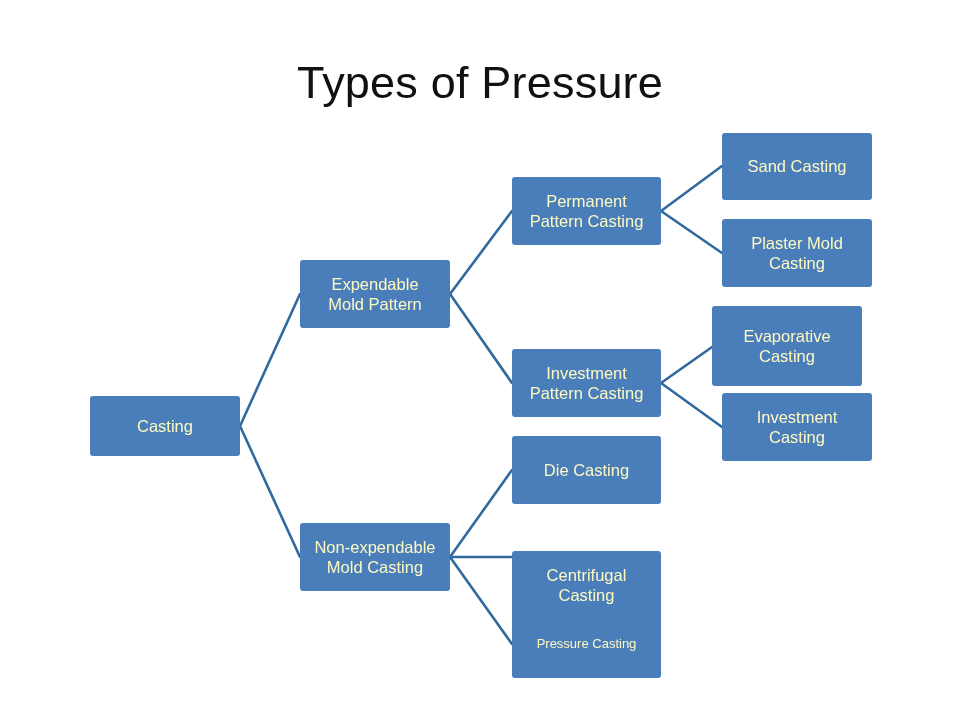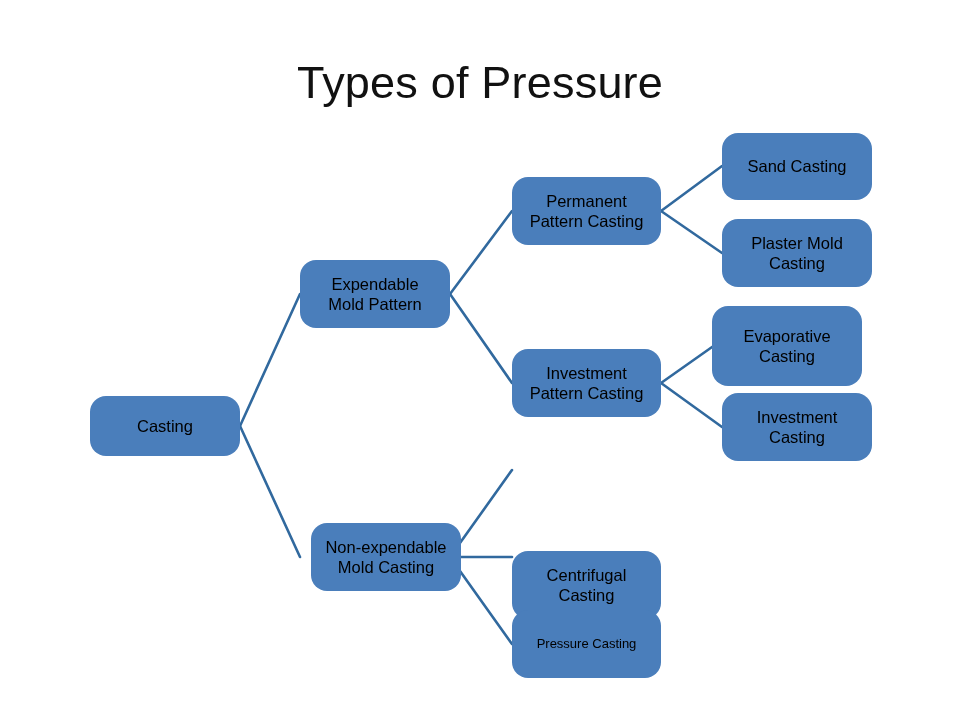--- a/index.html
+++ b/index.html
@@ -36,26 +36,26 @@
     left: 0;
     top: 0;
     width: 960px;
     height: 720px;
     pointer-events: none;
   }
   .node {
     position: absolute;
     box-sizing: border-box;
     background: #4a7ebb;
-    border-radius: 16px;
+    border-radius: 3px;
     display: flex;
     align-items: center;
     justify-content: center;
     text-align: center;
-    color: #000000;
+    color: #fef9c3;
     font-size: 16.5px;
     font-weight: 400;
     line-height: 1.22;
     padding: 2px 6px;
     z-index: 2;
   }
   .node .label {
     display: block;
     white-space: pre-line;
   }
@@ -97,35 +97,38 @@
 
   <div class="node" style="left:90px; top:396px; width:150px; height:60px;">
     <span class="label">Casting</span>
   </div>
 
   <div class="node" style="left:300px; top:260px; width:150px; height:68px;">
     <span class="label">Expendable
 Mold Pattern</span>
   </div>
 
-  <div class="node" style="left:311px; top:523px; width:150px; height:68px;">
+  <div class="node" style="left:300px; top:523px; width:150px; height:68px;">
     <span class="label">Non-expendable
 Mold Casting</span>
   </div>
 
   <div class="node" style="left:512px; top:177px; width:149px; height:68px;">
     <span class="label">Permanent
 Pattern Casting</span>
   </div>
 
   <div class="node" style="left:512px; top:349px; width:149px; height:68px;">
     <span class="label">Investment
 Pattern Casting</span>
   </div>
 
+  <div class="node" style="left:512px; top:436px; width:149px; height:68px;">
+    <span class="label">Die Casting</span>
+  </div>
 
   <div class="node" style="left:512px; top:551px; width:149px; height:68px;">
     <span class="label">Centrifugal
 Casting</span>
   </div>
 
   <div class="node node-wide" style="left:512px; top:610px; width:149px; height:68px;">
     <span class="label">Pressure  Casting</span>
   </div>
 

